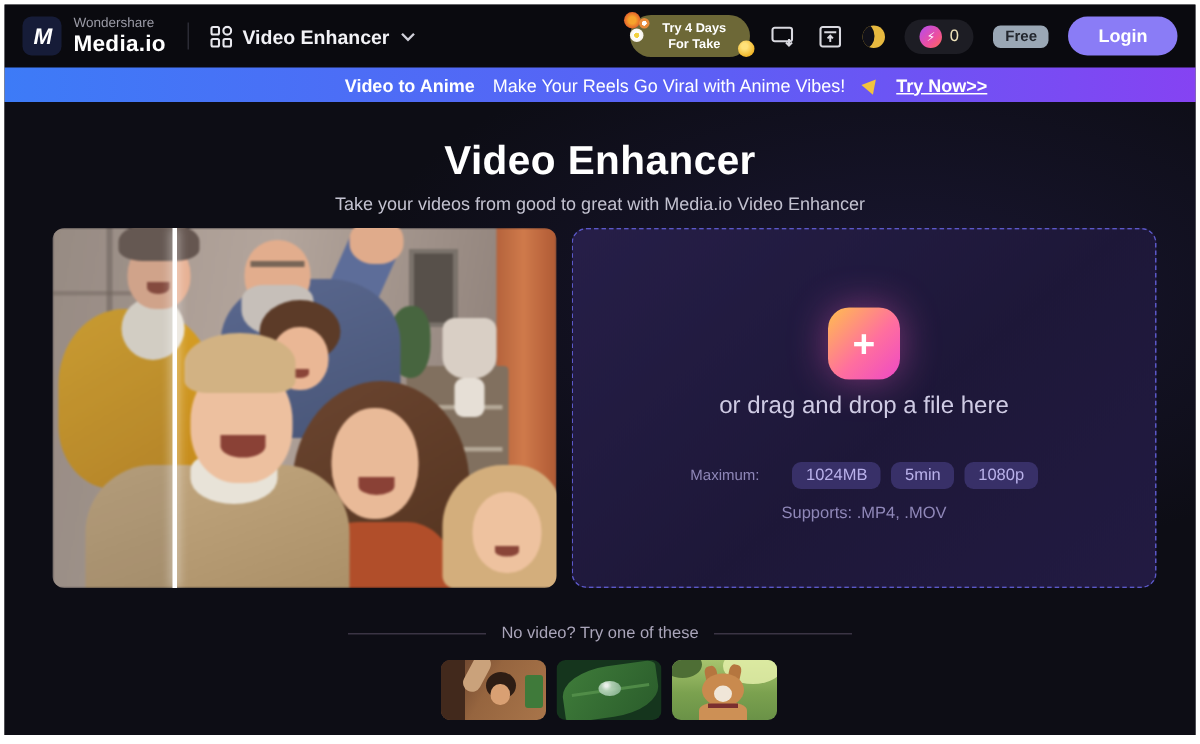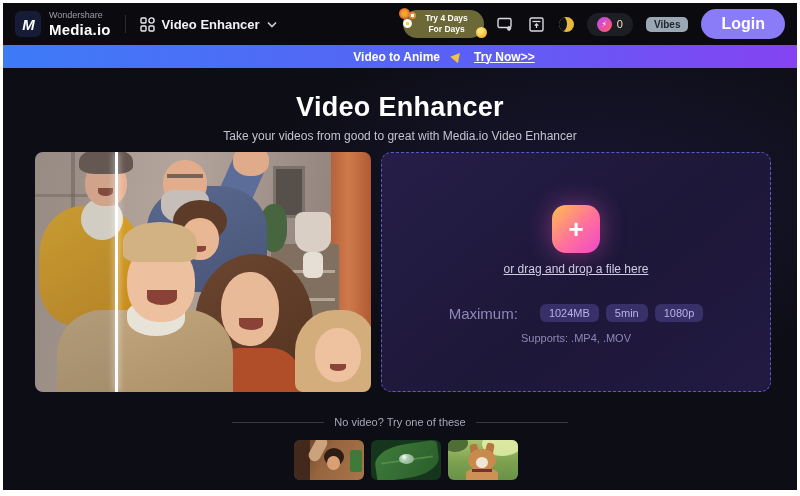--- a/index.html
+++ b/index.html
@@ -36,21 +36,21 @@
   .tool-icon{width:18px;height:18px;display:flex;align-items:center;justify-content:center;cursor:pointer;}
   .moon{width:15px;height:15px;border-radius:50%;background:#e7b93f;position:relative;overflow:hidden;cursor:pointer;}
   .moon::before{content:'';position:absolute;left:-32%;top:-6%;width:85%;height:112%;border-radius:50%;background:#101018;}
 
   .credits-pill{display:flex;align-items:center;gap:5px;background:#1d1d24;border-radius:14px;padding:4px 10px;cursor:pointer;}
   .coin-circle{width:15px;height:15px;border-radius:50%;display:flex;align-items:center;justify-content:center;
     background:linear-gradient(135deg,#b44cf0 0%,#ec4fa0 60%,#ff6a55 100%);color:#fff;font-size:8px;}
   .credits-count{font-size:11px;color:#efe3bb;}
   .plan-badge{background:#9aa7b5;color:#22262d;font-size:10px;font-weight:bold;border-radius:5px;padding:2px 8px;}
   .login-btn{background:#8a7cf6;color:#ffffff;border:none;border-radius:15px;padding:6px 20px;
-    font-size:16px;font-weight:bold;cursor:pointer;font-family:inherit;}
+    font-size:12px;font-weight:bold;cursor:pointer;font-family:inherit;}
 
   
   .banner{position:absolute;left:0;top:42px;width:100%;height:23px;
     background:linear-gradient(90deg,#3d7bf7 0%,#5b60f5 55%,#8b3ff2 100%);
     display:flex;align-items:center;justify-content:center;gap:12px;color:#fff;font-size:12px;padding-left:44px;}
   .banner-highlight{font-weight:bold;}
   .banner-popper{width:0;height:0;border-left:5px solid transparent;border-right:5px solid transparent;
     border-bottom:9px solid #f3c33c;transform:rotate(40deg);position:relative;}
   .banner-cta{font-weight:bold;text-decoration:underline;cursor:pointer;}
   .banner-arrow{position:absolute;right:5px;top:3px;font-size:13px;color:#e8e2ff;cursor:pointer;}
@@ -118,23 +118,23 @@
 
   
   .upload-panel{position:absolute;left:378px;top:149px;width:390px;height:240px;box-sizing:border-box;
     border:1px dashed #5b58c8;border-radius:10px;cursor:pointer;
     background:linear-gradient(140deg,#261e48 0%,#1d1738 55%,#221a42 100%);
     display:flex;flex-direction:column;align-items:center;}
   .plus-tile{margin-top:52px;width:48px;height:48px;border-radius:14px;display:flex;align-items:center;justify-content:center;
     background:linear-gradient(135deg,#ffbe4e 0%,#ff6f9e 55%,#ee49c6 100%);
     box-shadow:0 0 26px rgba(240,90,190,.45);color:#fff;font-size:26px;font-weight:bold;line-height:1;}
   .upload-title{margin-top:16px;color:#ffffff;font-size:24px;font-weight:bold;letter-spacing:.3px;}
-  .upload-subtitle{margin-top:9px;color:#cfcbe4;font-size:12px;text-decoration:underline;}
+  .upload-subtitle{margin-top:9px;color:#cfcbe4;font-size:16px;}
   .limits-row{margin-top:28px;display:flex;align-items:center;gap:7px;}
-  .limits-label{color:#8f87b8;font-size:15px;margin-right:15px;}
+  .limits-label{color:#8f87b8;font-size:10px;margin-right:15px;}
   .limit-pill{background:#383068;color:#b9b1ea;font-size:11px;border-radius:6px;padding:3px 9px;}
   .supports{margin-top:10px;color:#8f87b8;font-size:11px;}
 
   
   .samples-heading{position:absolute;left:0;top:413px;width:100%;display:flex;align-items:center;justify-content:center;gap:10px;
     color:#aaa5ba;font-size:11px;}
   .samples-heading::before,.samples-heading::after{content:'';width:92px;height:1px;background:#3a3444;}
   .thumb{position:absolute;top:437px;width:70px;height:40px;border-radius:6px;overflow:hidden;cursor:pointer;}
   .thumb-1{left:291px;}
   .thumb-2{left:368px;}
@@ -195,21 +195,21 @@
           </svg>
       </span>
     </div>
 
     <div class="nav-right">
       <div class="trial-badge">
         <span class="flower flower-a"></span>
         <span class="flower flower-b"></span>
         <span class="flower flower-c"></span>
         <span class="trial-line">Try 4 Days</span>
-        <span class="trial-line">For Days</span>
+        <span class="trial-line">For Take</span>
         <span class="trial-coin"></span>
       </div>
       <div class="tool-icon">
         <svg width="17" height="15" viewBox="0 0 17 15">
           <rect x="1" y="1.5" width="13" height="9" rx="1.5" fill="none" stroke="#d9d9e0" stroke-width="1.4"></rect>
           <path d="M12 9 L12 13 M10 11.3 L12 13.3 L14 11.3" fill="none" stroke="#d9d9e0" stroke-width="1.4"></path>
         </svg>
       </div>
       <div class="tool-icon">
         <svg width="15" height="15" viewBox="0 0 15 15">
@@ -218,27 +218,28 @@
           <path d="M7.5 11 L7.5 7 M5.7 8.6 L7.5 6.8 L9.3 8.6" fill="none" stroke="#d9d9e0" stroke-width="1.3"></path>
         </svg>
       </div>
       <div class="moon"></div>
       <div class="credits-pill">
         <span class="coin-circle">
             <span>⚡</span>
           </span>
         <span class="credits-count">0</span>
       </div>
-      <span class="plan-badge">Vibes</span>
+      <span class="plan-badge">Free</span>
       <button class="login-btn">Login</button>
     </div>
   </div>
 
   <div class="banner">
     <span class="banner-highlight">Video to Anime</span>
+    <span>Make Your Reels Go Viral with Anime Vibes!</span>
     <span class="banner-popper"></span>
     <span class="banner-cta">Try Now&gt;&gt;</span>
     <span class="banner-arrow">›</span>
   </div>
 
   <div class="hero-bg"></div>
   <div class="hero-title">Video Enhancer</div>
   <div class="hero-subtitle">Take your videos from good to great with Media.io Video Enhancer</div>
 
   <div class="photo-panel">

